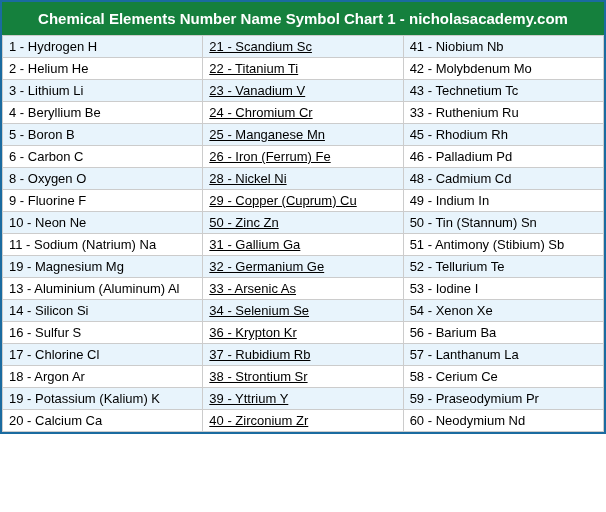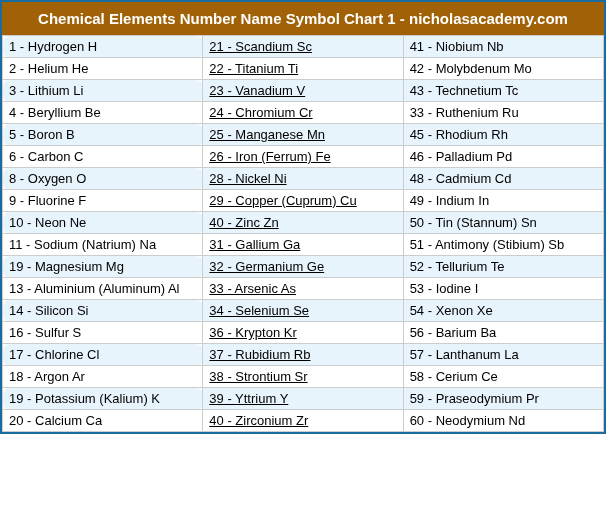--- a/index.html
+++ b/index.html
@@ -3,21 +3,21 @@
   <meta charset="utf-8">
   <style>
     * { margin: 0; padding: 0; box-sizing: border-box; }
     body {
       font-family: Arial, sans-serif;
       font-size: 13px;
       background: #fff;
       width: 606px;
     }
     .header {
-      background: #a16207;
+      background: #15803d;
       color: #fff;
       text-align: center;
       padding: 8px 4px;
       font-size: 15px;
       font-weight: bold;
     }
     .table-container {
       border: 2px solid #1a6ba0;
     }
     table {
@@ -29,21 +29,21 @@
       border: 1px solid #ccc;
       white-space: nowrap;
       color: #000;
     }
     tr:nth-child(odd) td {
       background: #e8f4fc;
     }
     tr:nth-child(even) td {
       background: #fff;
     }
-    .col1 { width: 33.33%; border-radius: 7px; }
+    .col1 { width: 33.33%; }
     .col2 { width: 33.33%; text-decoration: underline; }
     .col3 { width: 33.34%; }
   </style>
 </head>
 <body>
 
 <div class="table-container">
   <div class="header">Chemical Elements Number Name Symbol Chart 1 - nicholasacademy.com</div>
   <table>
     <tbody id="table-body">
@@ -82,21 +82,21 @@
           <td class="col2">28 - Nickel Ni</td>
           <td class="col3">48 - Cadmium Cd</td>
         </tr>
         <tr>
           <td class="col1">9 - Fluorine F</td>
           <td class="col2">29 - Copper (Cuprum) Cu</td>
           <td class="col3">49 - Indium In</td>
         </tr>
         <tr>
           <td class="col1">10 - Neon Ne</td>
-          <td class="col2">40 - Zinc Zn</td>
+          <td class="col2">50 - Zinc Zn</td>
           <td class="col3">50 - Tin (Stannum) Sn</td>
         </tr>
         <tr>
           <td class="col1">11 - Sodium (Natrium) Na</td>
           <td class="col2">31 - Gallium Ga</td>
           <td class="col3">51 - Antimony (Stibium) Sb</td>
         </tr>
         <tr>
           <td class="col1">19 - Magnesium Mg</td>
           <td class="col2">32 - Germanium Ge</td>

